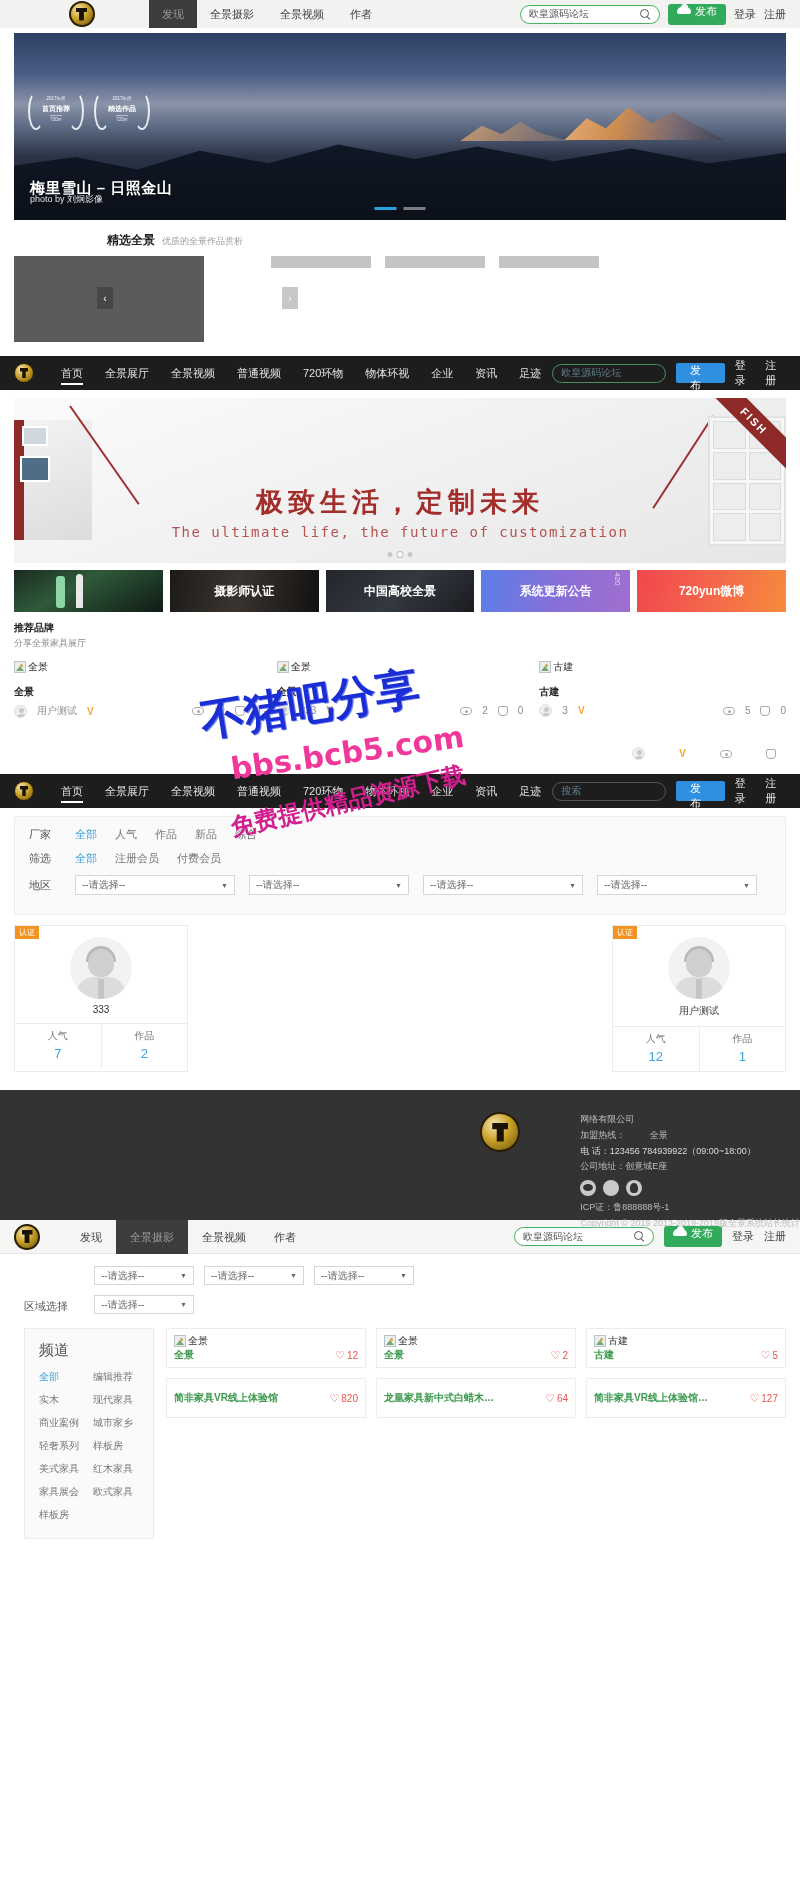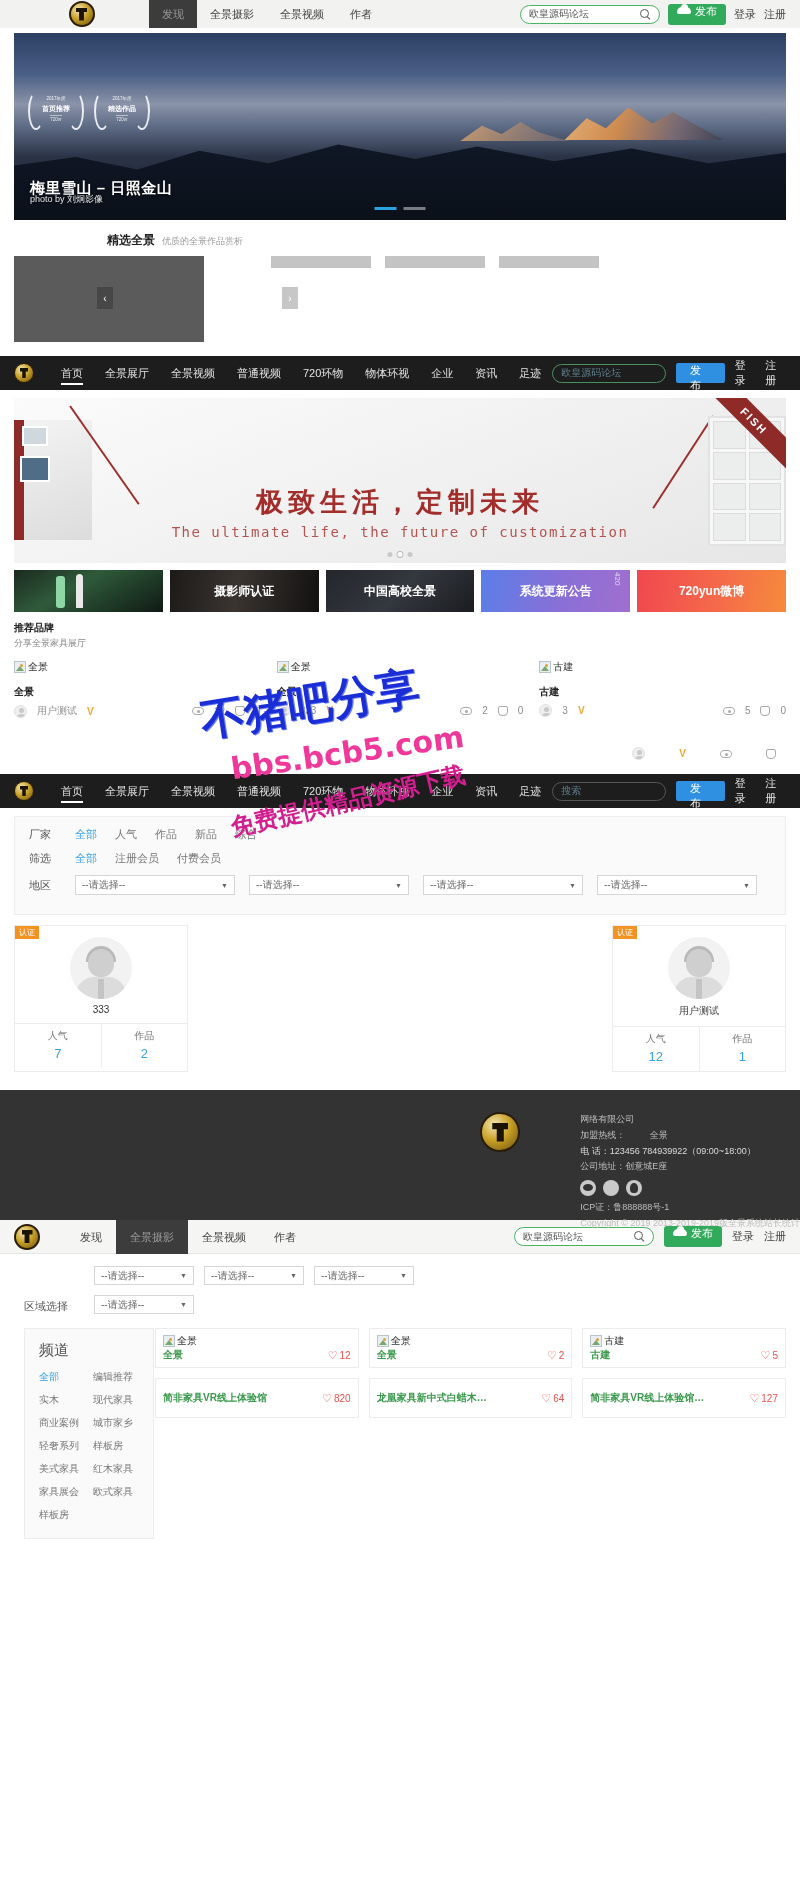--- a/index.html
+++ b/index.html
@@ -333,21 +333,21 @@
     text-decoration: none;
   }
   #sec4-header .nav a.active { background: #3c3c3c; color: #9a9a9a; }
   #sec4-header .right { margin-left: auto; display: flex; align-items: center; gap: 10px; }
 
   #region-bar { padding: 12px 14px 4px 24px; display: flex; align-items: flex-end; gap: 14px; }
   #region-bar .lbl { font-size: 11px; color: #555; padding-top: 4px; width: 56px; flex: none;}
   #region-bar .sels { display: flex; flex-wrap: wrap; gap: 10px; width: 420px; }
   #region-bar .fake-select { width: 100px; height: 19px; }
 
-  #channels { margin: 10px 14px 0 24px; display: flex; gap: 1px; }
+  #channels { margin: 10px 14px 0 24px; display: flex; gap: 12px; }
   #chan-box {
     width: 130px; background: #fafafa; border: 1px solid #ececec; padding: 12px 14px 16px 14px;
   }
   #chan-box .ch-title { font-size: 15px; color: #555; margin-bottom: 10px; }
   #chan-box .ch-grid { display: grid; grid-template-columns: 1fr 1fr; gap: 9px 8px; }
   #chan-box .ch-grid a { font-size: 10px; color: #777; text-decoration: none; white-space: nowrap; }
   #chan-box .ch-grid a.on { color: #3aa3e0; }
 
   #gal { flex: 1; display: grid; grid-template-columns: repeat(3,1fr); gap: 10px; align-content: start; }
   #gal .g {

